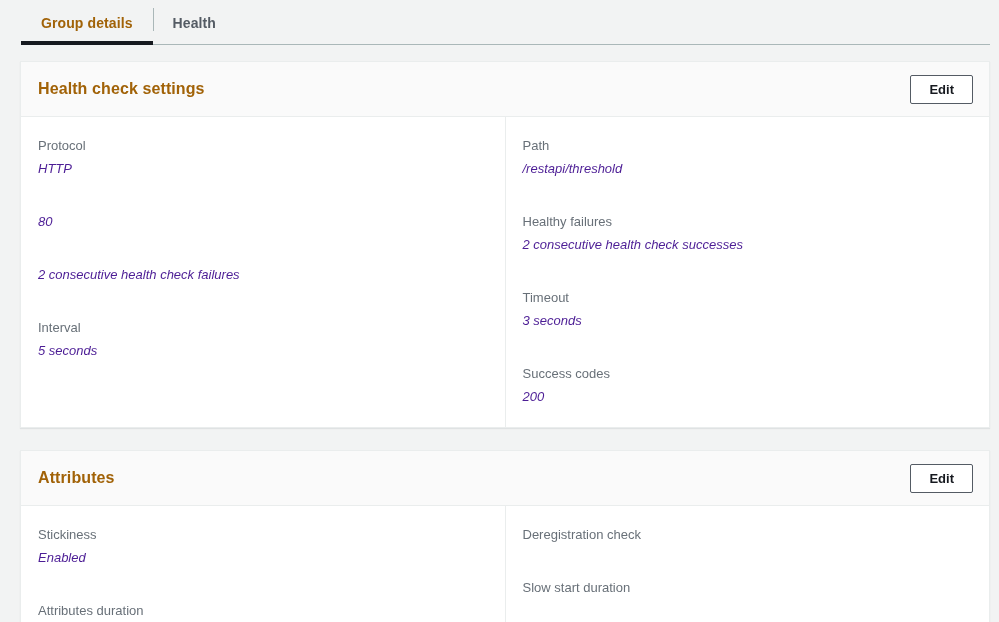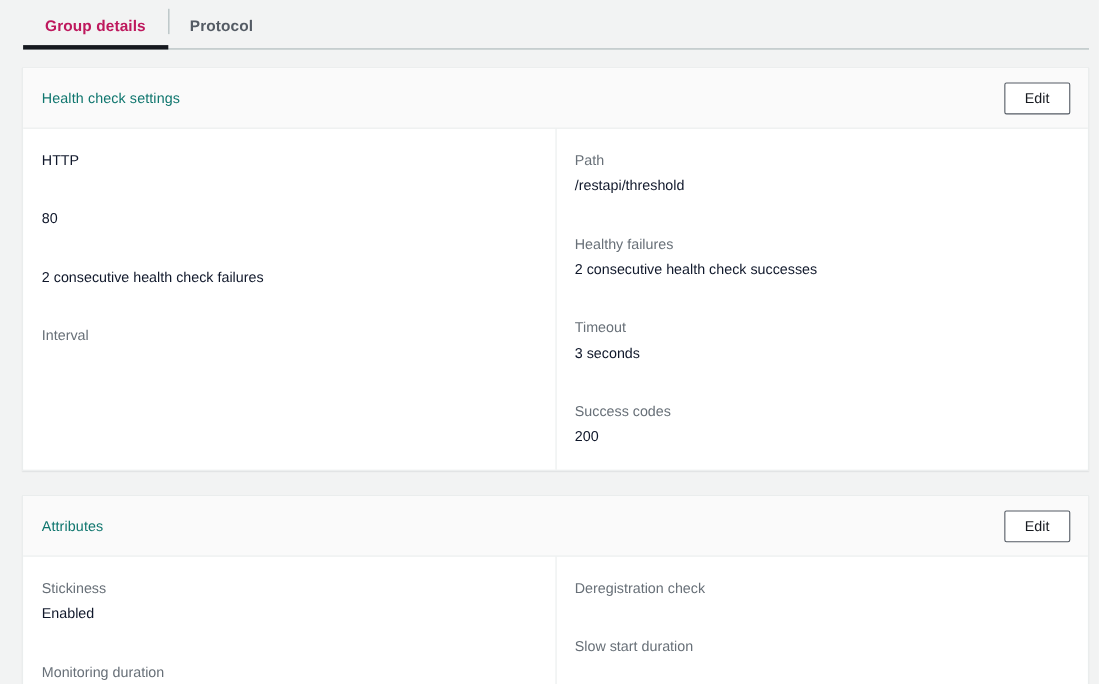--- a/index.html
+++ b/index.html
@@ -49,21 +49,21 @@
   .tab + .tab::before {
     content: "";
     position: absolute;
     left: 0;
     top: 8px;
     bottom: 14px;
     width: 1px;
     background: #aab7b8;
   }
   .tab.active {
-    color: #be185d;
+    color: #a16207;
   }
   .tab.active::after {
     content: "";
     position: absolute;
     left: 0;
     right: 0;
     bottom: 0;
     height: 4px;
     background: #16191f;
     z-index: 2;
@@ -83,29 +83,29 @@
   .card-header {
     background: #fafafa;
     border-bottom: 1px solid #eaeded;
     height: 55px;
     display: flex;
     align-items: center;
     justify-content: space-between;
     padding: 0 16px 0 17px;
   }
   .card-title {
-    font-size: 13px;
-    font-weight: normal;
-    color: #0f766e;
+    font-size: 16px;
+    font-weight: bold;
+    color: #a16207;
     letter-spacing: 0.1px;
   }
   .edit-button {
     font-family: "Liberation Sans", sans-serif;
     font-size: 13px;
-    font-weight: normal;
+    font-weight: bold;
     color: #16191f;
     background: #ffffff;
     border: 1px solid #545b64;
     border-radius: 2px;
     padding: 5px 18px;
     cursor: pointer;
     line-height: 17px;
   }
   .card-body {
     display: flex;
@@ -129,56 +129,59 @@
     margin-bottom: 0;
   }
   .field-label {
     font-size: 13px;
     color: #687078;
     line-height: 17px;
     margin-bottom: 6px;
   }
   .field-value {
     font-size: 13px;
-    color: #0f172a;
+    color: #4c1d95;
     line-height: 17px;
+    font-style: italic;
   }
 </style>
 </head>
 <body>
 
 <div class="tabbar">
   <div class="tab active">
     <span>Group details</span>
   </div>
   <div class="tab">
-    <span>Protocol</span>
+    <span>Health</span>
   </div>
 </div>
 
 <div class="content">
 
   <div class="card">
     <div class="card-header">
       <div class="card-title">Health check settings</div>
       <button class="edit-button">Edit</button>
     </div>
     <div class="card-body">
       <div class="col col-left">
         <div class="field">
+          <div class="field-label">Protocol</div>
           <div class="field-value">HTTP</div>
         </div>
         <div class="field">
           <div class="field-value">80</div>
         </div>
         <div class="field">
           <div class="field-value">2 consecutive health check failures</div>
         </div>
         <div class="field">
           <div class="field-label">Interval</div>
+          <div class="field-value">5 seconds</div>
         </div>
       </div>
       <div class="col col-right">
         <div class="field">
           <div class="field-label">Path</div>
           <div class="field-value">/restapi/threshold</div>
         </div>
         <div class="field">
           <div class="field-label">Healthy failures</div>
           <div class="field-value">2 consecutive health check successes</div>
@@ -200,21 +203,21 @@
       <div class="card-title">Attributes</div>
       <button class="edit-button">Edit</button>
     </div>
     <div class="card-body">
       <div class="col col-left">
         <div class="field">
           <div class="field-label">Stickiness</div>
           <div class="field-value">Enabled</div>
         </div>
         <div class="field">
-          <div class="field-label">Monitoring duration</div>
+          <div class="field-label">Attributes duration</div>
 
         </div>
 
       </div>
       <div class="col col-right">
         <div class="field">
           <div class="field-label">Deregistration check</div>
         </div>
         <div class="field">
           <div class="field-label">Slow start duration</div>

